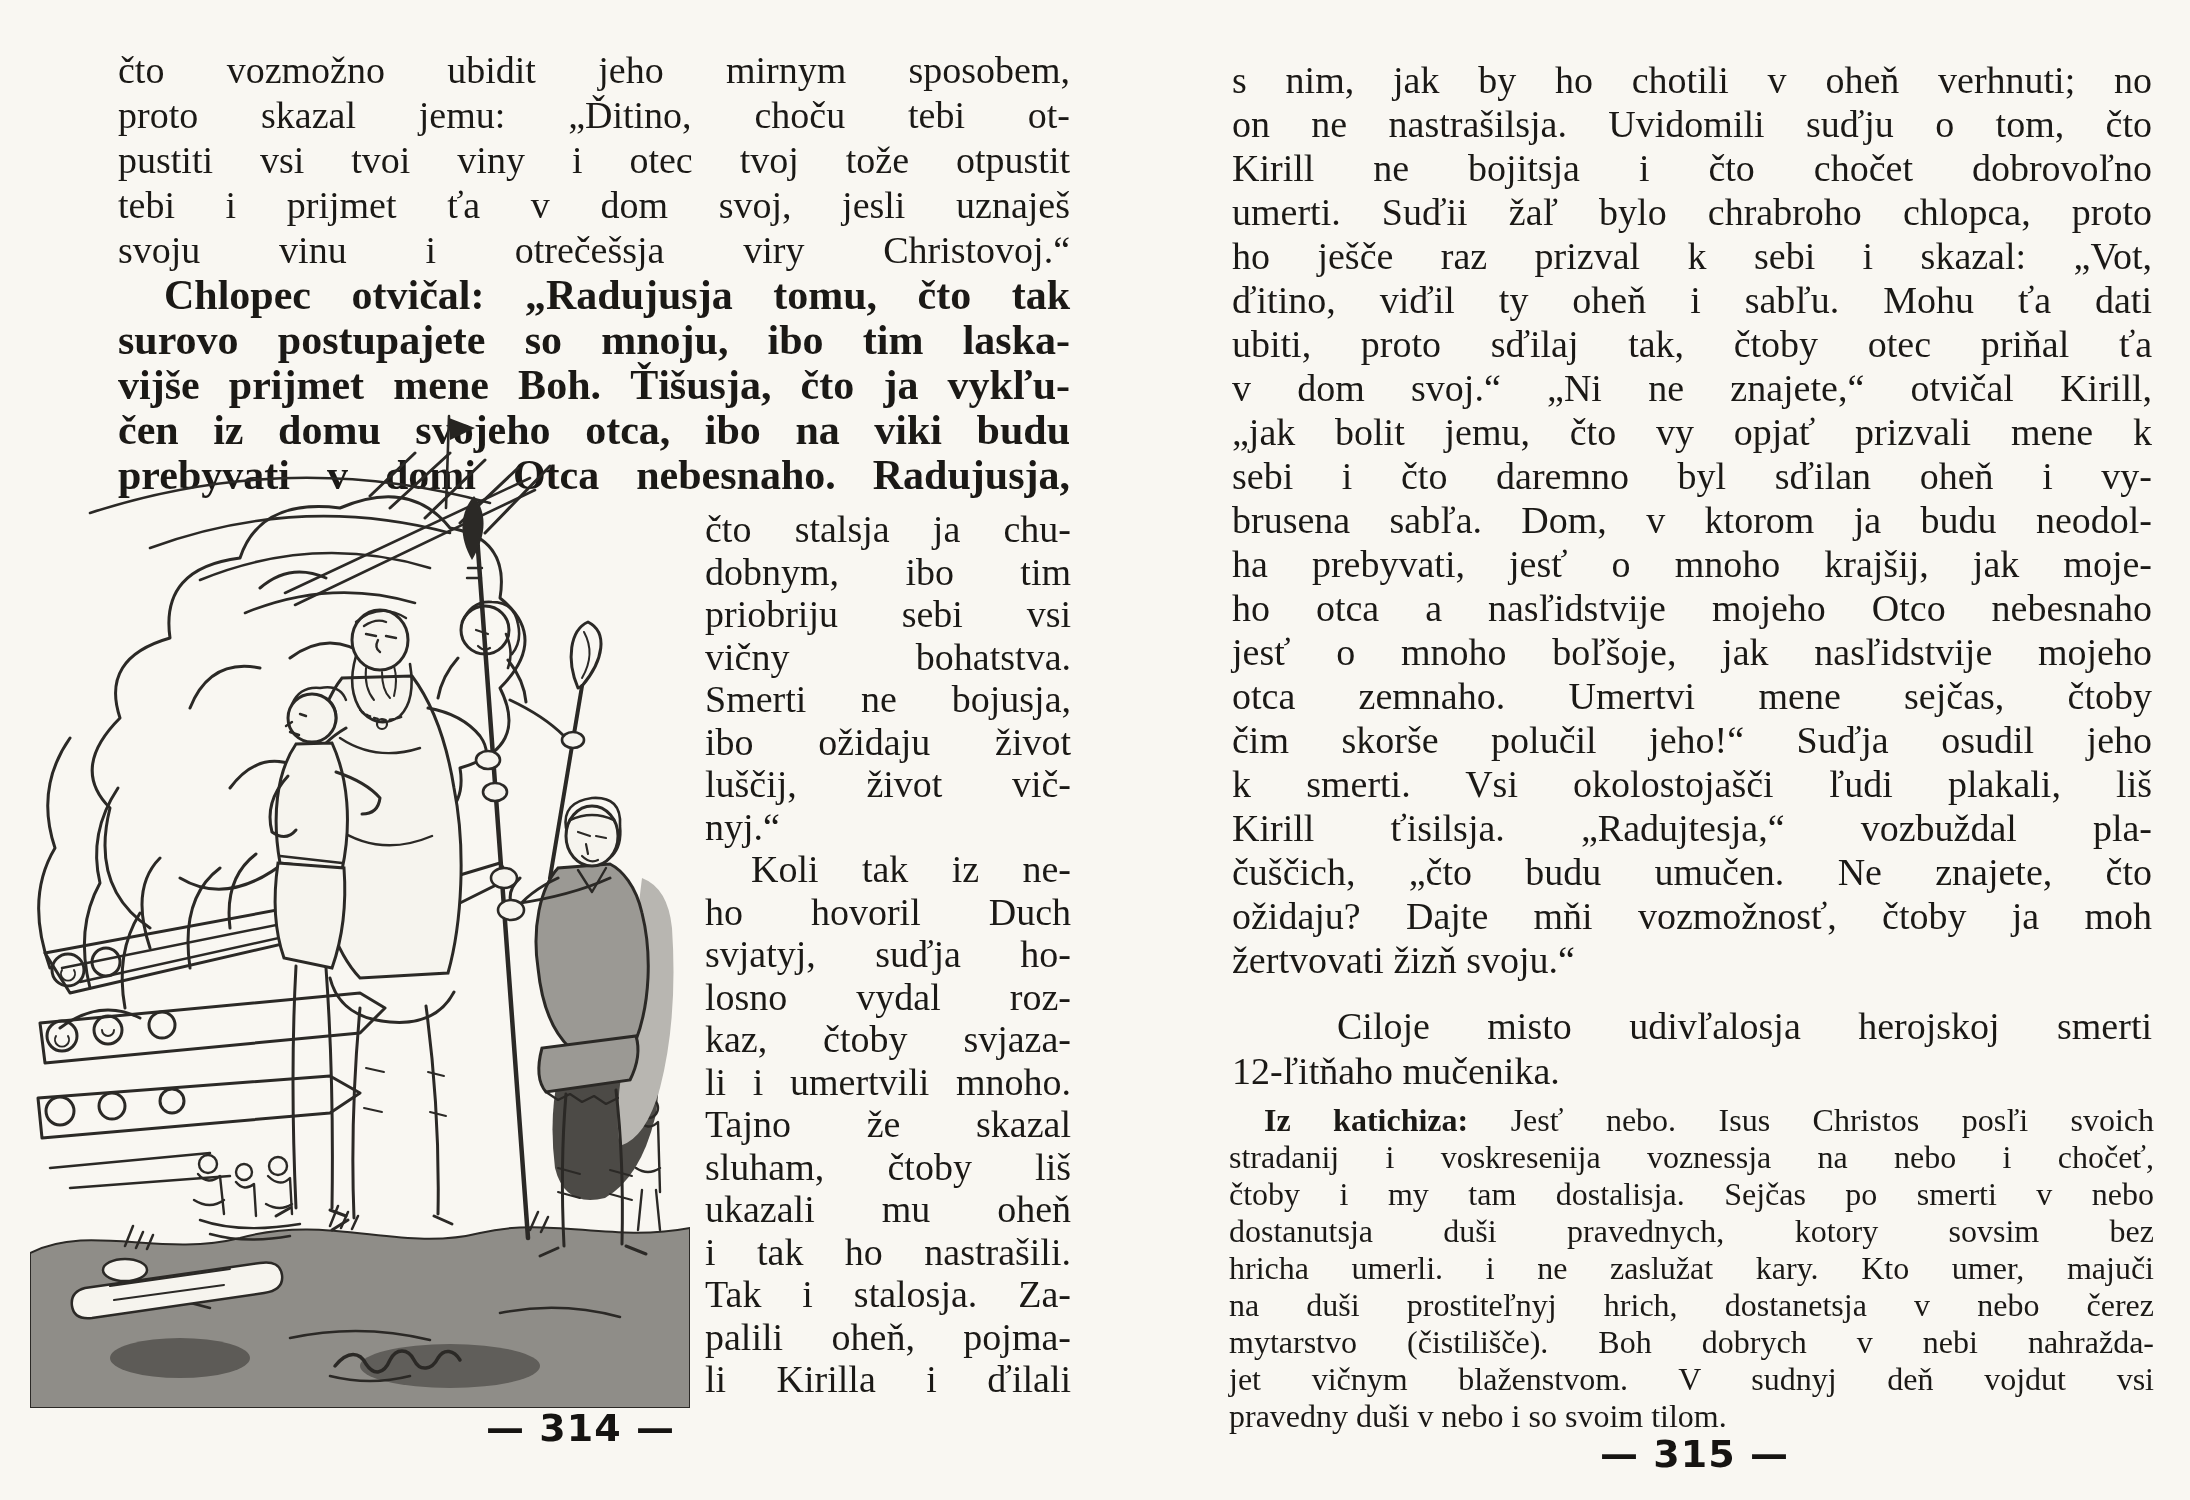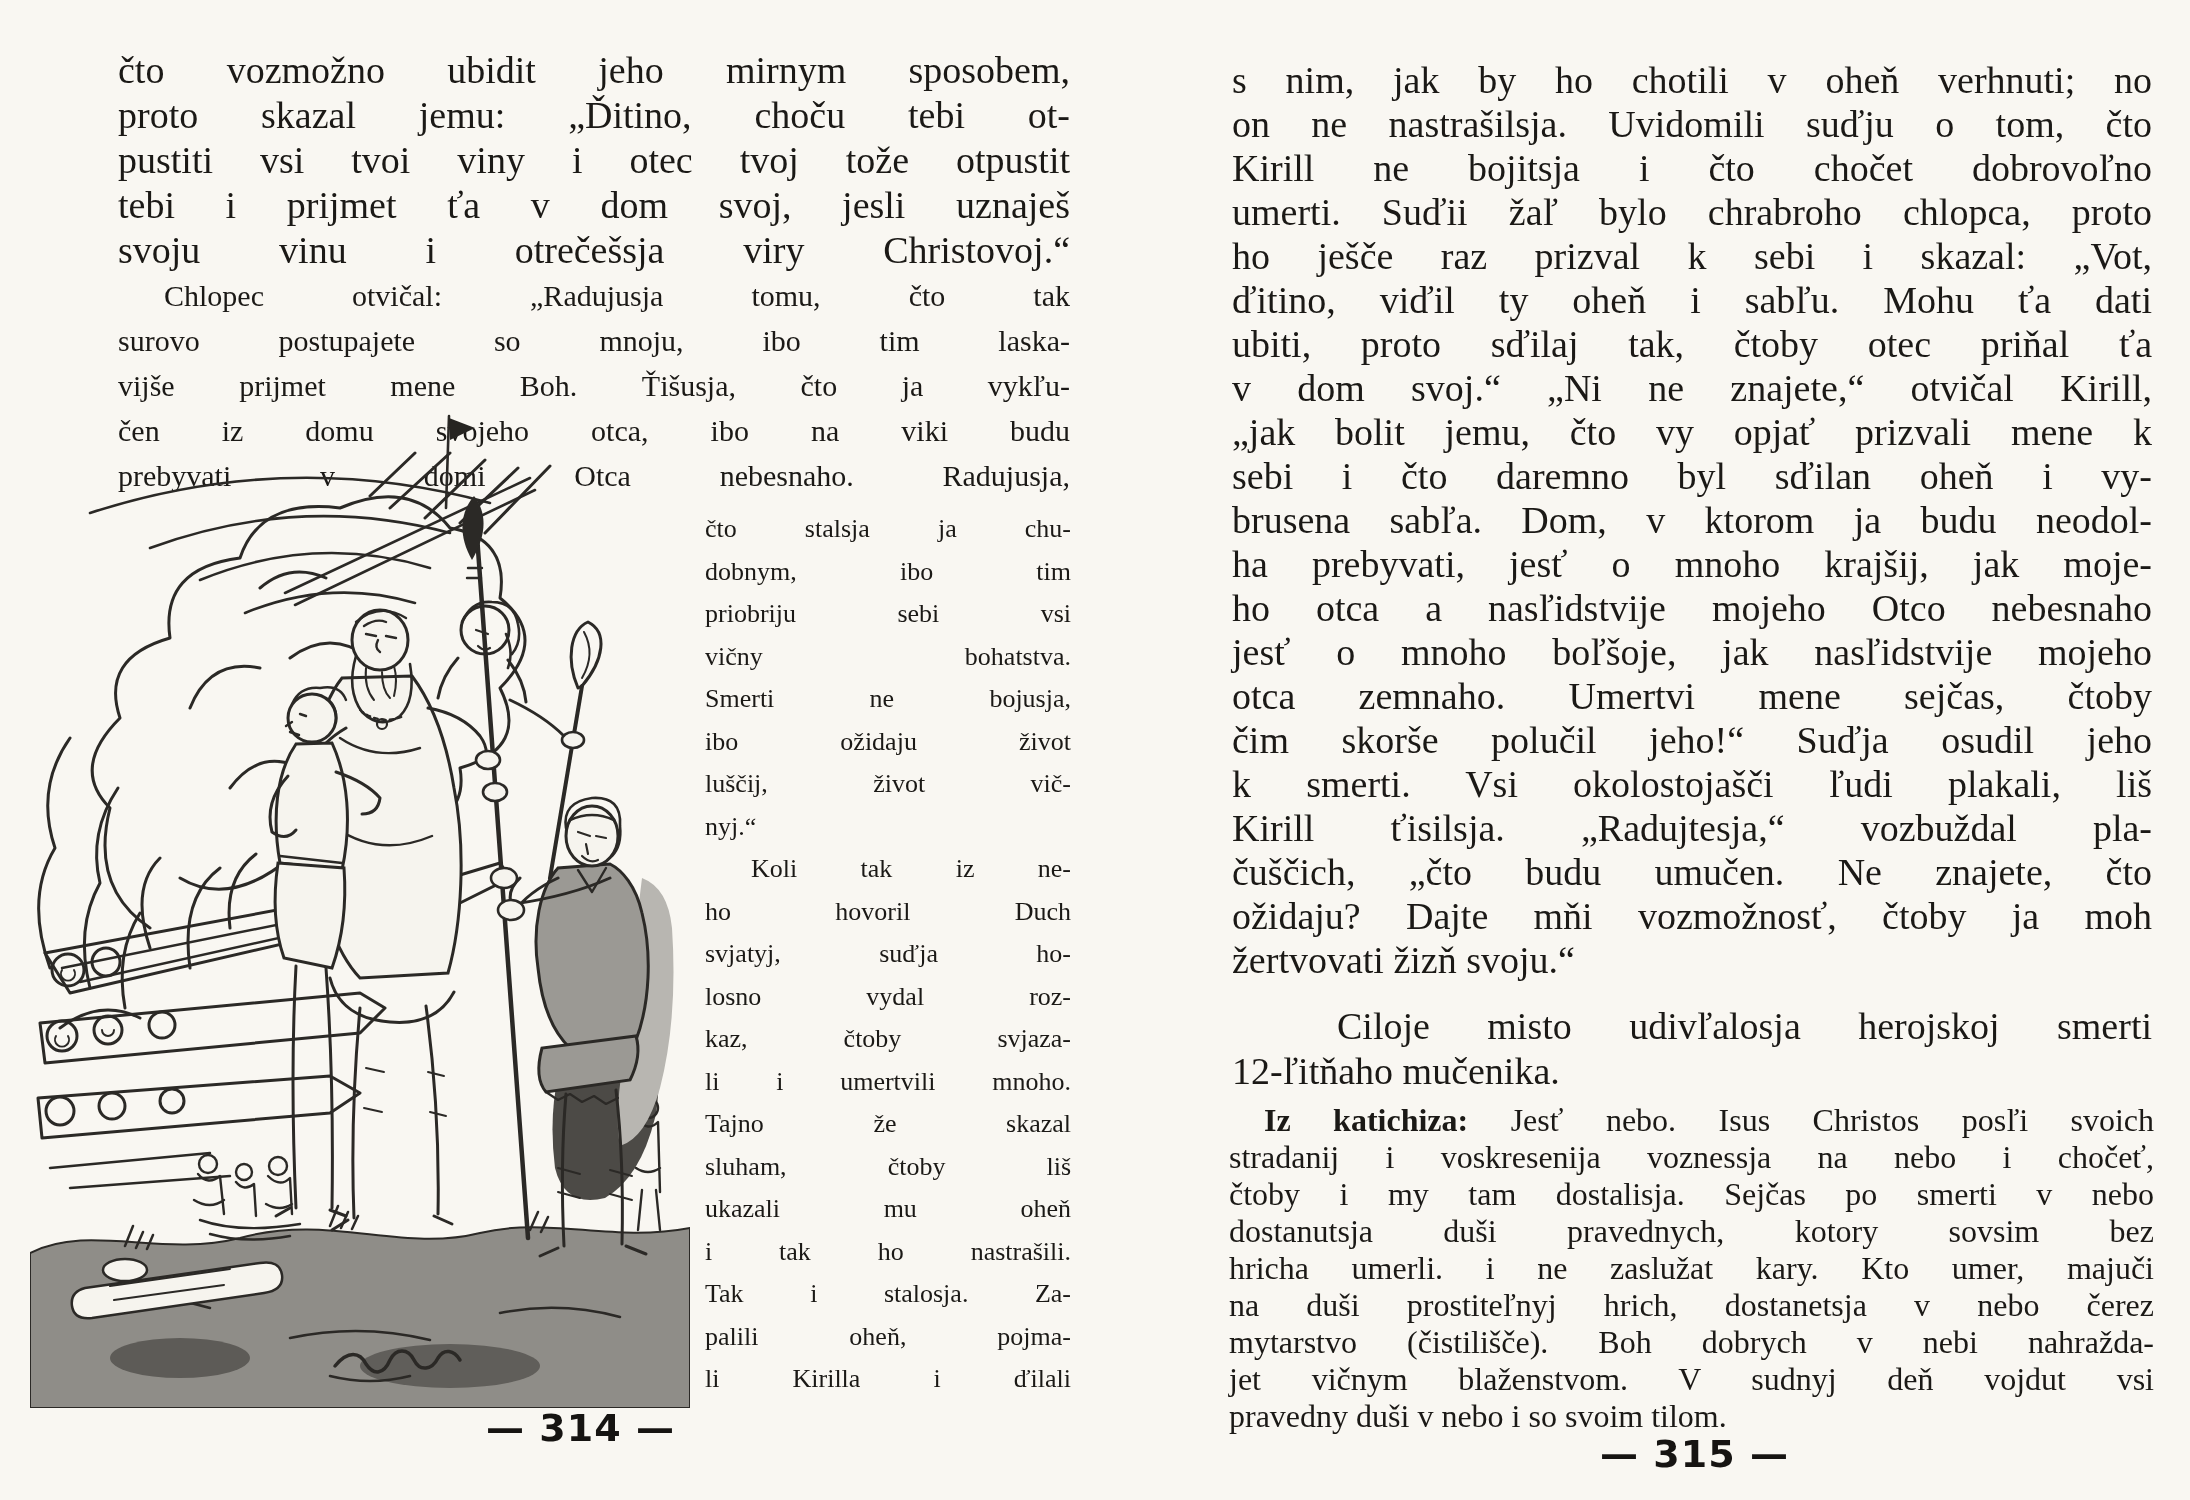--- a/index.html
+++ b/index.html
@@ -12,23 +12,23 @@
   .txt{position:absolute;}
   .line{text-align:justify;text-align-last:justify;white-space:normal;}
   .line.noj{text-align-last:left;}
   .line.indent{text-indent:46px;}
   .line.indent2{text-indent:105px;}
   .line.indent-sm{text-indent:35px;}
 
   
   .pl-para1{left:118px;top:48px;width:952px;font-size:38px;}
   .pl-para1 .line{height:45px;line-height:45px;}
-  .pl-para2{left:118px;top:273px;width:952px;font-size:30px;}
+  .pl-para2{left:118px;top:273px;width:952px;font-size:42px;font-weight:bold;}
   .pl-para2 .line{height:45px;line-height:45px;}
-  .pl-narrow{left:705px;top:508px;width:366px;font-size:26px;}
+  .pl-narrow{left:705px;top:508px;width:366px;font-size:38px;}
   .pl-narrow .line{height:42.5px;line-height:42.5px;}
   .pl-illu{position:absolute;left:30px;top:408px;width:660px;height:1000px;}
 
   
   .pr-para1{left:85px;top:58px;width:920px;font-size:38px;}
   .pr-para1 .line{height:44px;line-height:44px;}
   .pr-para2{left:85px;top:1004px;width:920px;font-size:38px;font-family:Liberation Serif, serif;}
   .pr-para2 .line{height:45px;line-height:45px;}
   .pr-cat{left:82px;top:1102px;width:925px;font-size:32px;}
   .pr-cat .line{height:37px;line-height:37px;}

